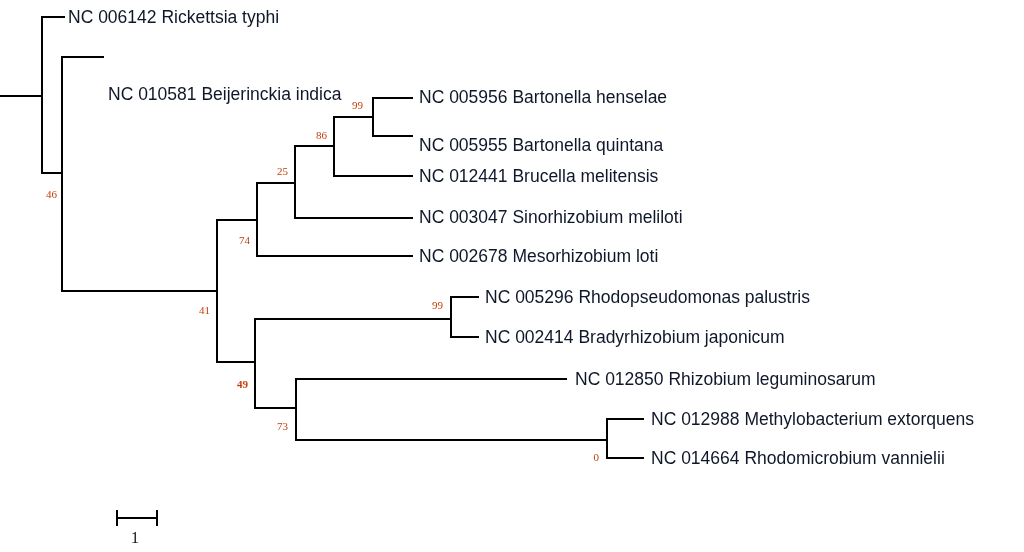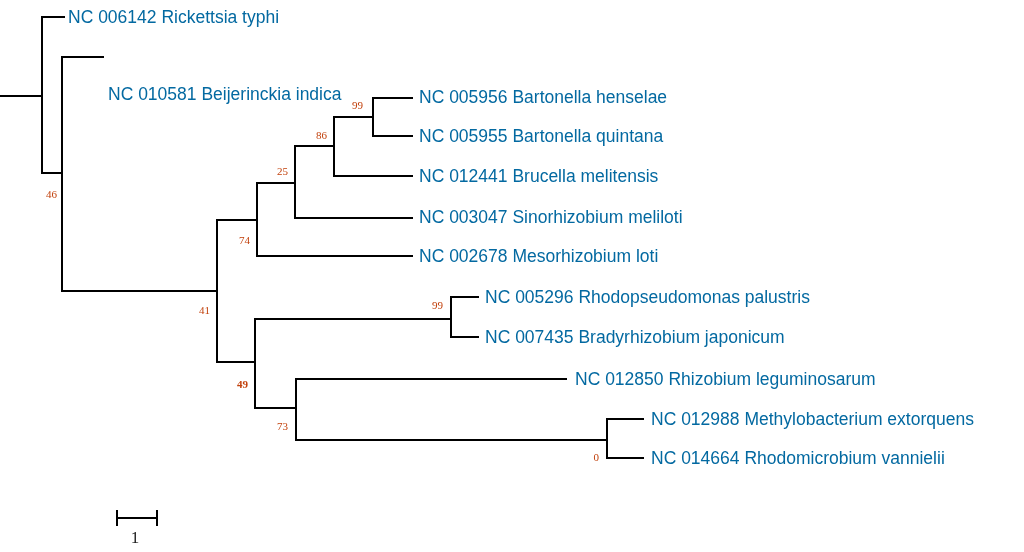--- a/index.html
+++ b/index.html
@@ -18,21 +18,21 @@
   .ln {
     position: absolute;
     background: #000000;
   }
   .h { height: 2px; }
   .v { width: 2px; }
   .taxon {
     position: absolute;
     transform: translateY(-52%);
     font-size: 17.5px;
-    color: #0369a1;
+    color: #0f172a;
     white-space: nowrap;
     letter-spacing: 0px;
   }
   .support {
     position: absolute;
     transform: translateY(-50%);
     font-family: "Liberation Serif", "DejaVu Serif", serif;
     font-size: 11px;
     color: #c2410c;
     white-space: nowrap;
@@ -85,26 +85,26 @@
   <div class="ln v" style="left:295px; top:378px; height:63px;"></div>
   <div class="ln h" style="left:295px; top:378px; width:272px;"></div>
   <div class="ln h" style="left:295px; top:439px; width:313px;"></div>
   <div class="ln v" style="left:606px; top:418px; height:41px;"></div>
   <div class="ln h" style="left:606px; top:418px; width:38px;"></div>
   <div class="ln h" style="left:606px; top:457px; width:38px;"></div>
 
   <div class="taxon" style="left:68px;  top:18px;">NC 006142 Rickettsia typhi</div>
   <div class="taxon" style="left:108px; top:58px;margin-top:37px;">NC 010581 Beijerinckia indica</div>
   <div class="taxon" style="left:419px; top:98px;">NC 005956 Bartonella henselae</div>
-  <div class="taxon" style="left:419px; top:137px;text-align:center;">NC 005955 Bartonella quintana</div>
+  <div class="taxon" style="left:419px; top:146px;text-align:center;">NC 005955 Bartonella quintana</div>
   <div class="taxon" style="left:419px; top:177px;">NC 012441 Brucella melitensis</div>
   <div class="taxon" style="left:419px; top:218px;">NC 003047 Sinorhizobium meliloti</div>
   <div class="taxon" style="left:419px; top:257px;">NC 002678 Mesorhizobium loti</div>
   <div class="taxon" style="left:485px; top:298px;">NC 005296 Rhodopseudomonas palustris</div>
-  <div class="taxon" style="left:485px; top:338px;">NC 007435 Bradyrhizobium japonicum</div>
+  <div class="taxon" style="left:485px; top:338px;">NC 002414 Bradyrhizobium japonicum</div>
   <div class="taxon" style="left:575px; top:380px;">NC 012850 Rhizobium leguminosarum</div>
   <div class="taxon" style="left:651px; top:420px;">NC 012988 Methylobacterium extorquens</div>
   <div class="taxon" style="left:651px; top:459px;">NC 014664 Rhodomicrobium vannielii</div>
 
   <div class="support" style="right:661px; top:105px;">99</div>
   <div class="support" style="right:697px; top:135px;">86</div>
   <div class="support" style="right:736px; top:171px;">25</div>
   <div class="support" style="right:774px; top:200px;margin-top:40px;">74</div>
   <div class="support" style="right:967px; top:194px;">46</div>
   <div class="support" style="right:814px; top:310px;">41</div>

